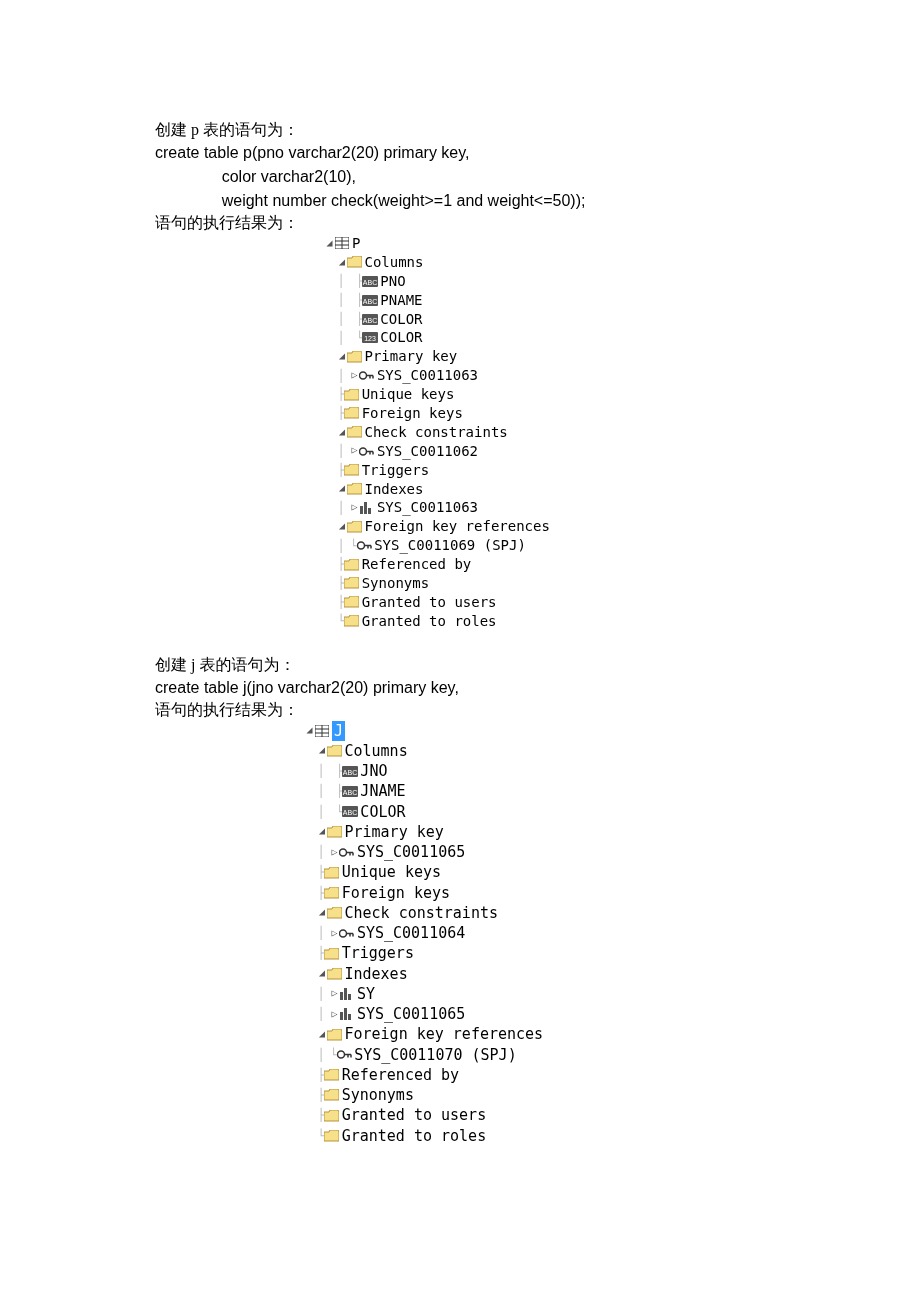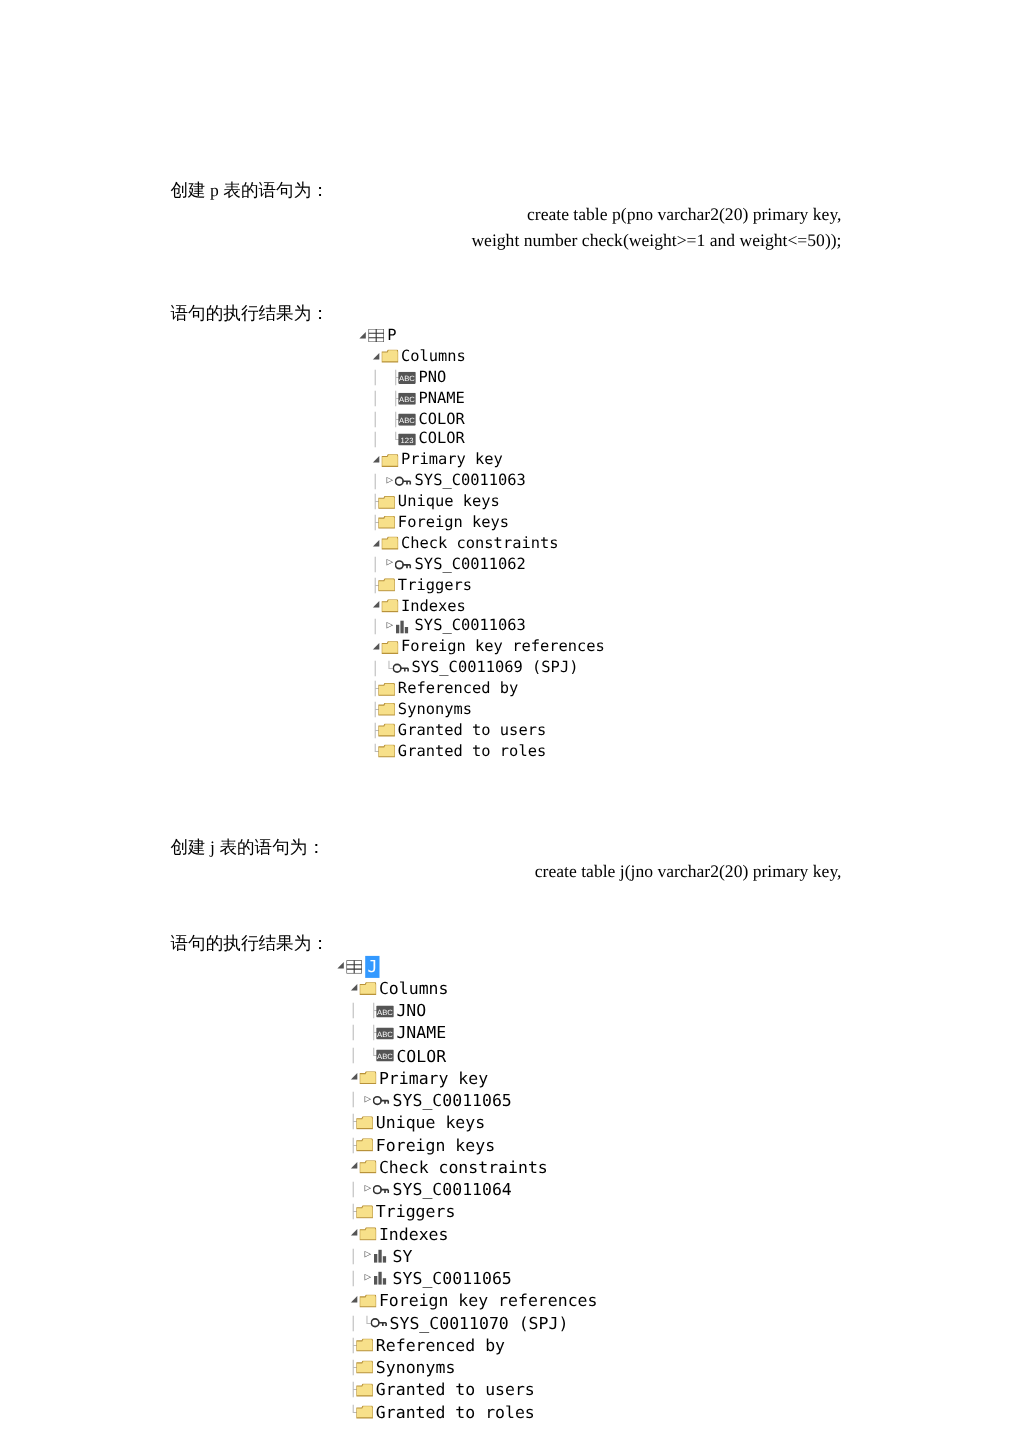--- a/index.html
+++ b/index.html
@@ -9,27 +9,25 @@
     font-family: "SimSun", "Courier New", monospace;
     font-size: 16px;
     color: #000;
     width: 920px;
   }
   .page {
     padding: 120px 155px 40px 155px;
   }
   .zh {
     font-family: "SimSun", serif;
-    margin-top: 43px;
   }
   .code {
-    font-family: Liberation Serif, serif;
+    font-family: Liberation Sans, sans-serif;
     white-space: pre;
     line-height: 1.5;
-    text-align: right;
   }
   .tree-wrap {
     margin-left: 170px;
     font-family: "SimSun", "Courier New", monospace;
     font-size: 14px;
     line-height: 1.35;
   }
   .tree-wrap2 {
     margin-left: 150px;
   }
@@ -107,20 +105,21 @@
         <rect x="4" y="0" width="3" height="12" fill="#555"></rect>
         <rect x="8" y="6" width="3" height="6" fill="#555"></rect>
       </g>
   </defs>
 </svg>
 
 <div class="page">
 
   <div class="zh">创建 p 表的语句为：</div>
   <div class="code">create table p(pno varchar2(20) primary key,</div>
+  <div class="code">               color varchar2(10),</div>
   <div class="code">               weight number check(weight&gt;=1 and weight&lt;=50));</div>
   <div class="zh">语句的执行结果为：</div>
 
   <div class="tree-wrap">
     <div class="node">
         <span class="tri">◢</span>
         <span class="icon icon-table">
           <svg>
             <use href="#ico-table"></use>
           </svg>

